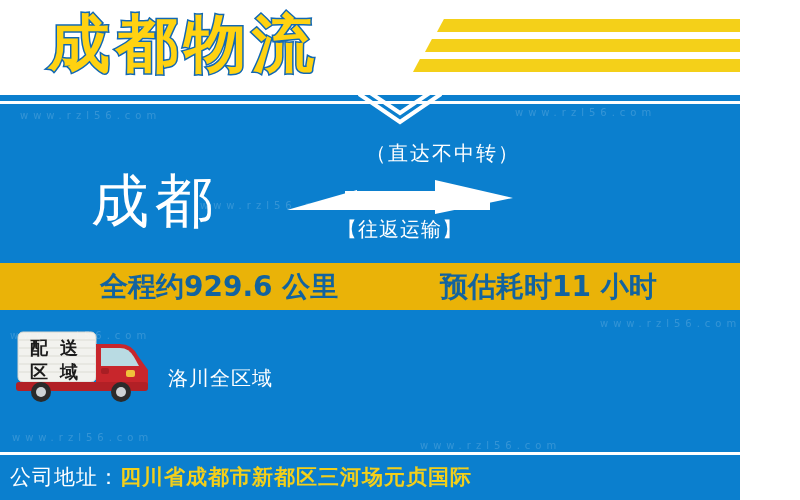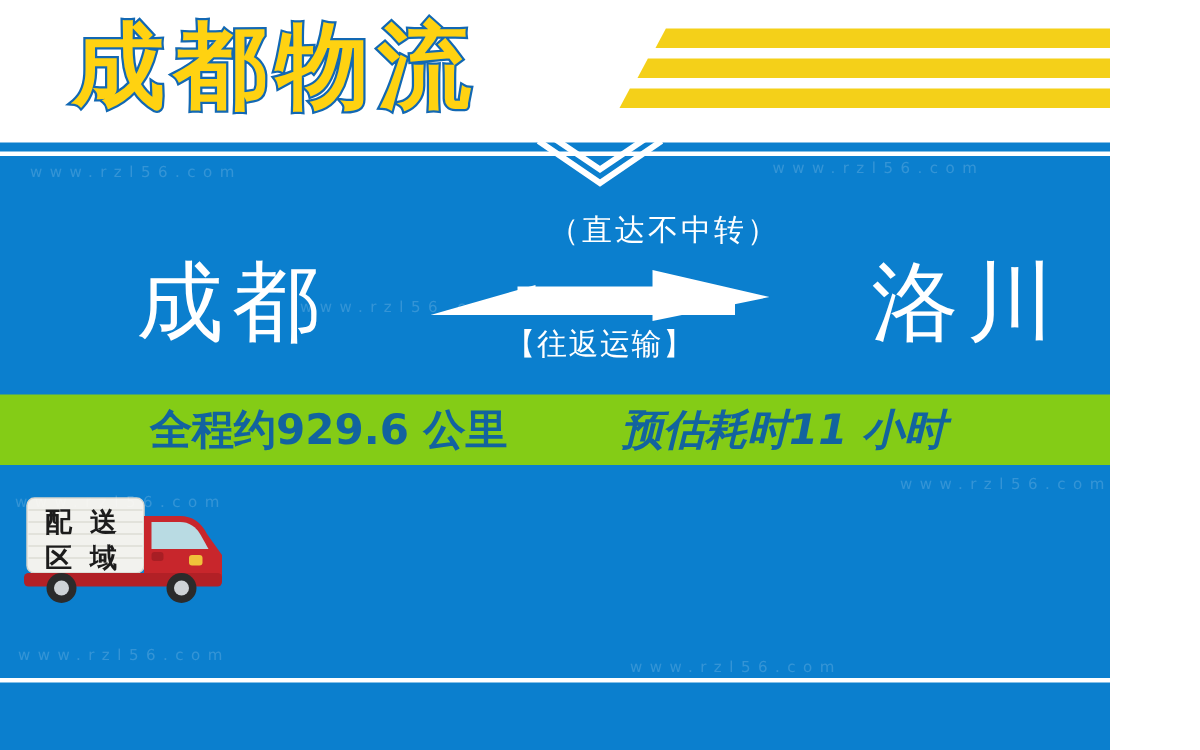--- a/index.html
+++ b/index.html
@@ -103,33 +103,33 @@
     position: absolute;
     left: 285px; top: 178px;
     width: 230px; height: 42px;
   }
 
   
   .stats-bar {
     position: absolute;
     left: 0; top: 263px;
     width: 800px; height: 47px;
-    background: #84cc16;
+    background: #eab308;
   }
   .stats-text {
     position: absolute;
     top: 5px;
     font-size: 28px;
     font-weight: 600;
     color: #12639f;
     line-height: 38px;
     white-space: nowrap;
   }
   .stats-text.left  { left: 100px; }
-  .stats-text.right { left: 414px; font-style: italic; }
+  .stats-text.right { left: 440px; }
 
   
   .truck {
     position: absolute;
     left: 8px; top: 330px;
     width: 150px; height: 72px;
   }
   .truck-label {
     position: absolute;
     left: 168px; top: 365px;
@@ -200,21 +200,20 @@
   <div class="arrows">
     <svg width="230" height="42" viewBox="0 0 230 42">
       <polygon points="228,20 150,2 150,13 60,13 60,24 150,24 150,36" fill="#ffffff"></polygon>
       <polygon points="2,30 78,14 78,22 210,22 210,30" fill="#ffffff" opacity="0"></polygon>
       <polygon points="2,32 72,12 72,21 205,21 205,32" fill="#ffffff"></polygon>
     </svg>
   </div>
 
   <div class="route-note-bottom">【往返运输】</div>
 
-  <div class="city dest">洛川</div>
 
   <div class="stats-bar">
     <div class="stats-text left">全程约929.6 公里</div>
     <div class="stats-text right">预估耗时11  小时</div>
   </div>
 
   <div class="truck">
     <svg width="150" height="72" viewBox="0 0 150 72">
 
       <rect x="10" y="2" width="78" height="50" rx="5" fill="#f2f2ee" stroke="#d7d7d0" stroke-width="1"></rect>
@@ -238,22 +237,28 @@
       <circle cx="113" cy="62" r="10" fill="#2b2b2b"></circle>
       <circle cx="113" cy="62" r="5" fill="#cfd3d6"></circle>
 
       <text x="22" y="24" font-family="DejaVu Sans, Liberation Sans, sans-serif" font-size="18" font-weight="700" fill="#1c1c1c">配</text>
       <text x="52" y="24" font-family="DejaVu Sans, Liberation Sans, sans-serif" font-size="18" font-weight="700" fill="#1c1c1c">送</text>
       <text x="22" y="48" font-family="DejaVu Sans, Liberation Sans, sans-serif" font-size="18" font-weight="700" fill="#1c1c1c">区</text>
       <text x="52" y="48" font-family="DejaVu Sans, Liberation Sans, sans-serif" font-size="18" font-weight="700" fill="#1c1c1c">域</text>
     </svg>
   </div>
 
+  <div class="truck-label">洛川全区域</div>
 
   <div class="rule-bottom"></div>
+  <div class="address-bar">
+    <div class="address-line">
+      <span class="address-label">公司地址：</span><span class="address-value">四川省成都市新都区三河场元贞国际</span>
+    </div>
+  </div>
 
   <div id="watermark-layer">
       <div class="wm" style="left: 20px; top: 110px;">www.rzl56.com</div>
       <div class="wm" style="left: 515px; top: 107px;">www.rzl56.com</div>
       <div class="wm" style="left: 200px; top: 200px;">www.rzl56.com</div>
       <div class="wm" style="left: 600px; top: 318px;">www.rzl56.com</div>
       <div class="wm" style="left: 10px; top: 330px;">www.rzl56.com</div>
       <div class="wm" style="left: 12px; top: 432px;">www.rzl56.com</div>
       <div class="wm" style="left: 420px; top: 440px;">www.rzl56.com</div>
     </div>

